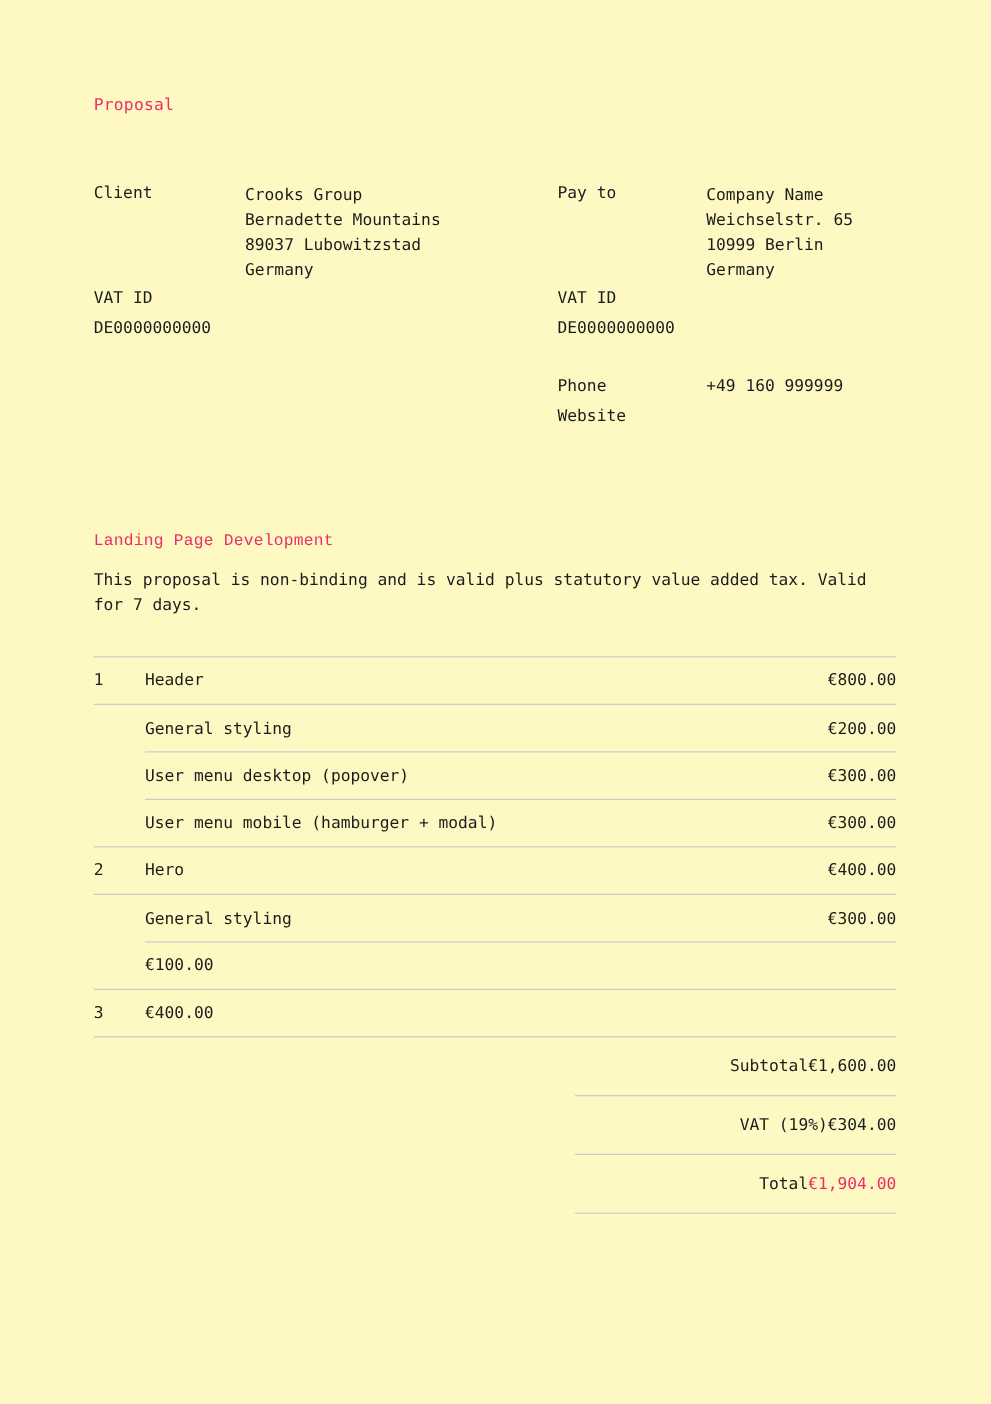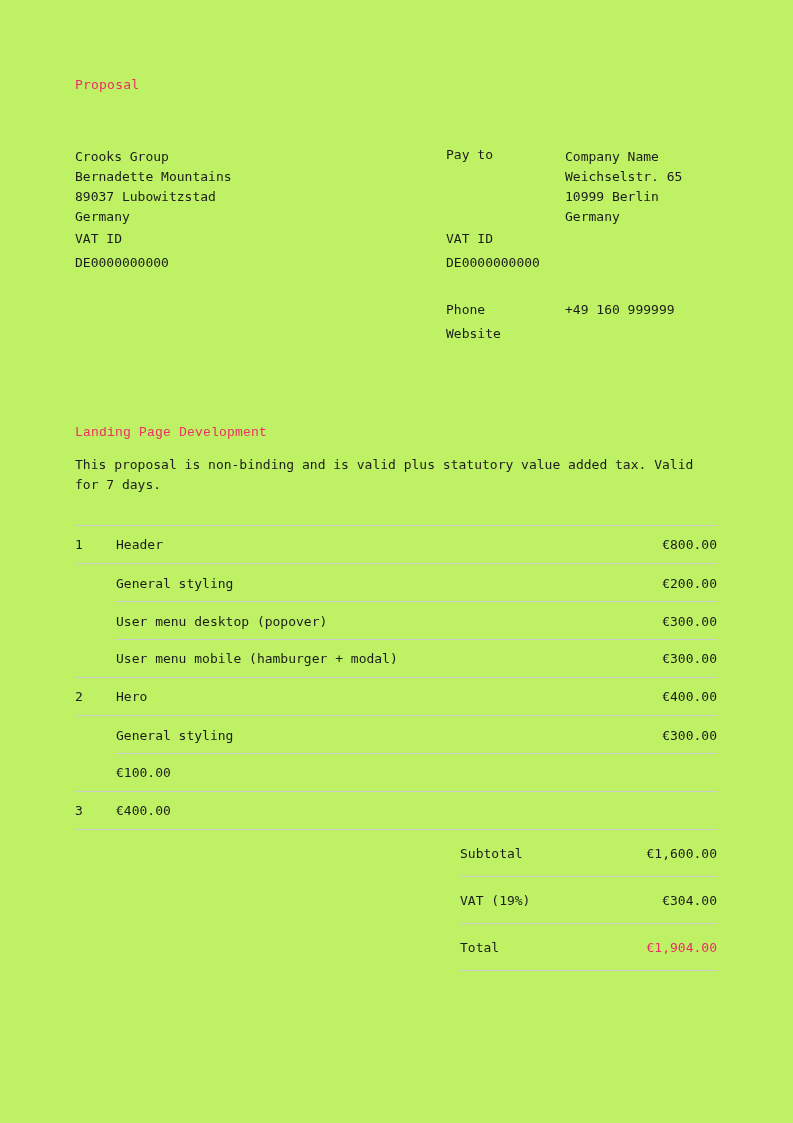--- a/index.html
+++ b/index.html
@@ -1,20 +1,20 @@
 <!DOCTYPE html>
 <html><head>
 <meta charset="utf-8">
 <style>
   * { margin: 0; padding: 0; box-sizing: border-box; }
   html, body { background: #ffffff; }
   .page {
     width: 793px;
     height: 1123px;
-    background: #bef264;
+    background: #fef9c3;
     font-family: "DejaVu Sans Mono", "Liberation Mono", monospace;
     font-size: 13px;
     color: #1c1c1c;
     padding: 77px 76px 0 75px;
     position: relative;
     overflow: hidden;
   }
   .doc-title {
     line-height: 16px;
     color: #ed2d67;
@@ -62,36 +62,37 @@
   }
   .item-num  { width: 41px; flex-shrink: 0; }
   .item-desc { flex: 1; }
   .item-price { text-align: center; white-space: nowrap; }
   
   .totals-block { width: 257px; margin-left: 385px; }
   .totals-row {
     height: 47px;
     display: flex;
     align-items: center;
-    justify-content: space-between;
+    justify-content: flex-end;
     border-bottom: 1px solid #cccccc;
   }
   .totals-row.highlight .totals-value { color: #ed2d67; }
 </style>
 </head>
 <body>
 
 <div class="page">
 
   <div class="doc-title">Proposal</div>
 
   <div class="info-grid">
 
     <div class="info-col left">
       <div class="info-row">
+        <span class="label">Client</span>
         <span class="address-block">
           <span class="line" style="display:block">Crooks Group</span>
           <span class="line" style="display:block">Bernadette Mountains</span>
           <span class="line" style="display:block">89037 Lubowitzstad</span>
           <span class="line" style="display:block">Germany</span>
         </span>
       </div>
       <div class="info-row vat-row">
         <span class="label">VAT ID</span>
         <span class="value">DE0000000000</span>

